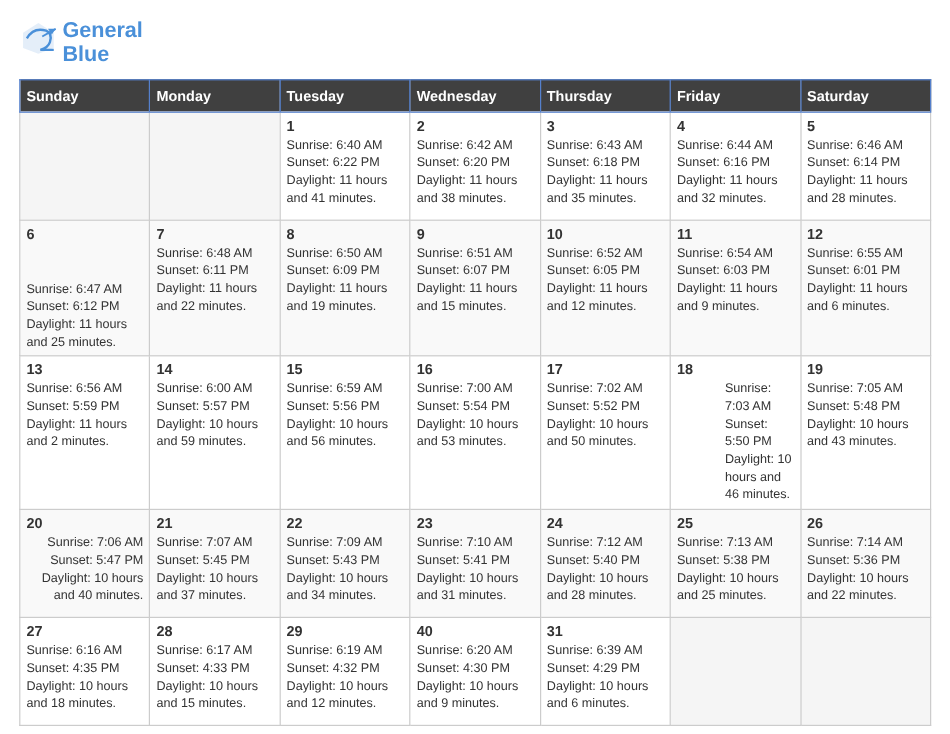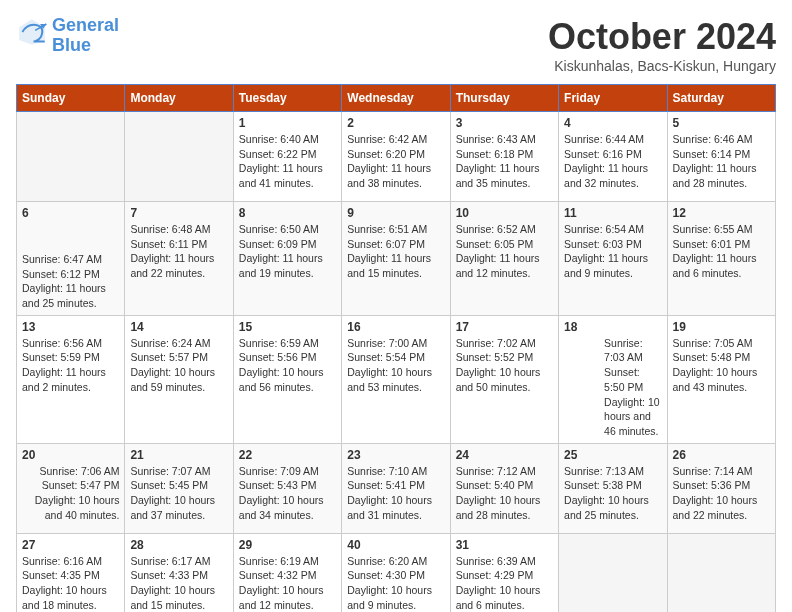--- a/index.html
+++ b/index.html
@@ -45,21 +45,21 @@
     .subtitle {
       font-size: 14px;
       color: #555;
     }
     table {
       width: 100%;
       border-collapse: collapse;
       font-size: 11px;
     }
     thead tr th {
-      background-color: #c2410c;
+      background-color: #404040;
       color: #fff;
       text-align: left;
       padding: 6px 5px;
       font-size: 12px;
       font-weight: bold;
       border: 1px solid #5580cc;
     }
     tbody tr td {
       border: 1px solid #ccc;
       vertical-align: top;
@@ -96,24 +96,20 @@
       <polygon points="20,4 36,14 36,30 20,36 4,30 4,14" fill="#4a90d9" opacity="0.15"></polygon>
       <path d="M8 20 Q15 8 28 12 Q35 15 32 24 Q30 30 22 32 L36 32" fill="none" stroke="#4a90d9" stroke-width="2.5"></path>
       <path d="M24 18 L38 10" fill="none" stroke="#4a90d9" stroke-width="2"></path>
       <polygon points="38,10 30,10 34,16" fill="#4a90d9"></polygon>
     </svg>
     <div class="logo-text">
       <div><span>General</span></div>
       <div><span style="color:#4a90d9">Blue</span></div>
     </div>
   </div>
-  <div class="title-block">
-    <div class="month-title">October 2024</div>
-    <div class="subtitle">Kiskunhalas, Bacs-Kiskun, Hungary</div>
-  </div>
 </div>
 
 <table>
   <thead>
     <tr>
     <th>Sunday</th>
         <th>Monday</th>
         <th>Tuesday</th>
         <th>Wednesday</th>
         <th>Thursday</th>
@@ -202,21 +198,21 @@
       </tr>
       <tr>
         <td>
           <div class="day-num">13</div>
           <div class="day-info" style="white-space: pre-line;">Sunrise: 6:56 AM
 Sunset: 5:59 PM
 Daylight: 11 hours and 2 minutes.</div>
         </td>
         <td>
           <div class="day-num">14</div>
-          <div class="day-info" style="white-space: pre-line;">Sunrise: 6:24 AM
+          <div class="day-info" style="white-space: pre-line;">Sunrise: 6:00 AM
 Sunset: 5:57 PM
 Daylight: 10 hours and 59 minutes.</div>
         </td>
         <td>
           <div class="day-num">15</div>
           <div class="day-info" style="white-space: pre-line;">Sunrise: 6:59 AM
 Sunset: 5:56 PM
 Daylight: 10 hours and 56 minutes.</div>
         </td>
         <td>

